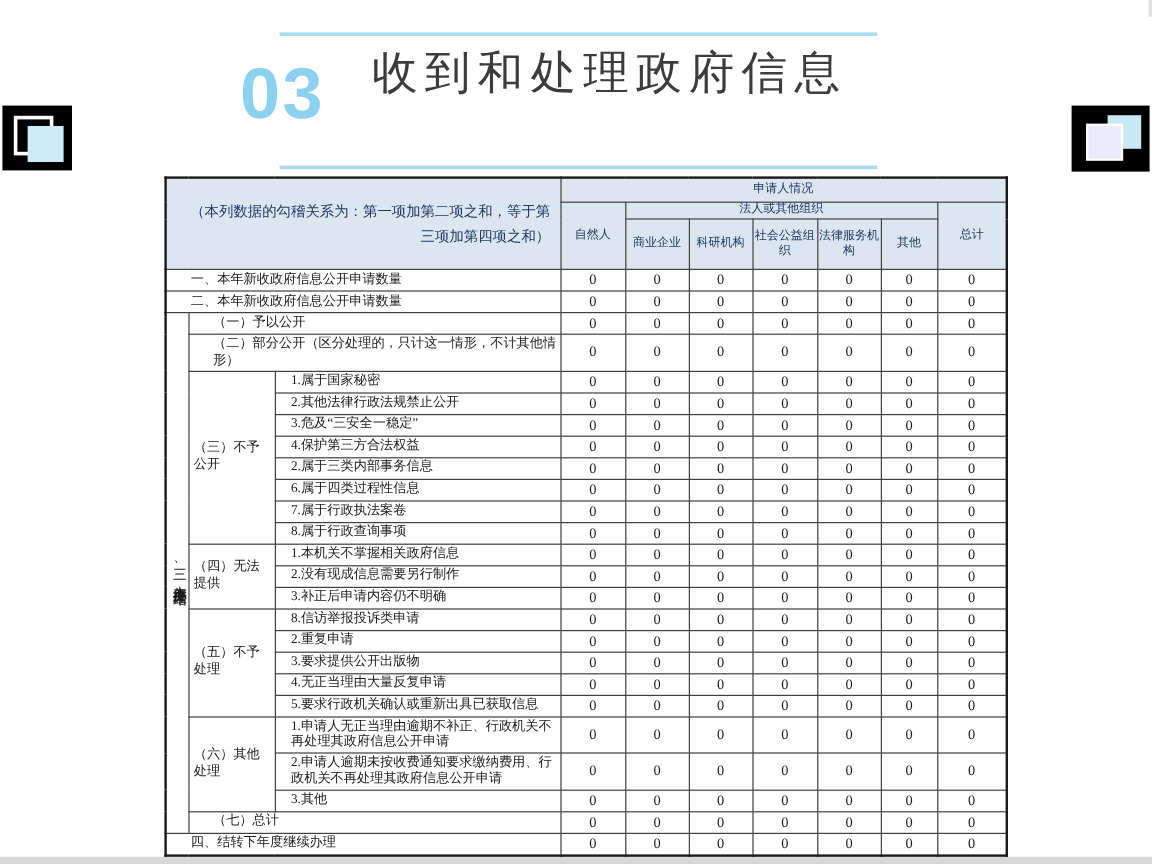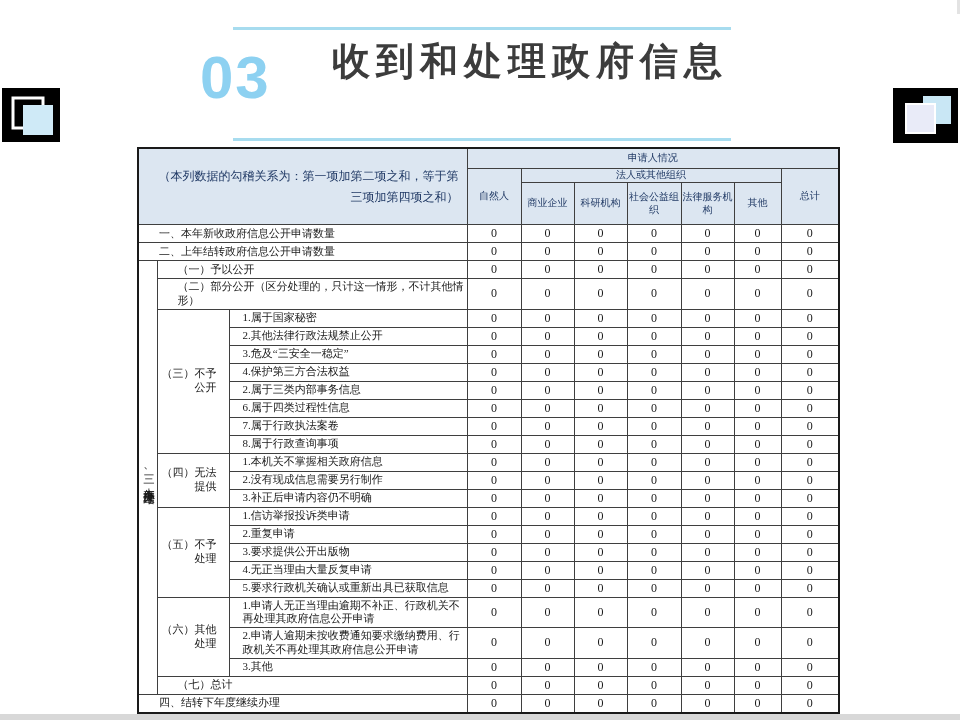--- a/index.html
+++ b/index.html
@@ -11,39 +11,39 @@
   .badge{position:absolute;background:var(--badge-bg);}
   .badge-left{left:2px;top:88px;width:58px;height:54px;}
   .badge-right{left:893px;top:88px;width:65px;height:55px;}
 
   .rule{position:absolute;height:3px;background:var(--rule);}
   .rule-top{left:233px;top:27px;width:498px;}
   .rule-bottom{left:233px;top:138px;width:498px;}
 
   .section-number{position:absolute;left:200px;top:48px;font-size:60px;font-weight:bold;
                   color:var(--accent);letter-spacing:2px;line-height:1;}
-  .title{position:absolute;left:332px;top:37px;font-size:38px;font-weight:bold;color:#3c3c3c;
+  .title{position:absolute;left:310px;top:37px;font-size:38px;font-weight:normal;color:#3c3c3c;
          letter-spacing:6px;line-height:49px;white-space:nowrap;}
 
   table.gov{position:absolute;left:137px;top:147px;width:701px;border-collapse:collapse;
             table-layout:fixed;font-family:"Liberation Serif","DejaVu Serif",serif;
             font-size:11px;color:#1a1a1a;}
   table.gov th,table.gov td{border:1px solid var(--border);}
   table.gov{border:2px solid #1a1a1a;}
   th.hdr{background:var(--header-bg);color:var(--header-text);font-weight:normal;
          font-size:10px;padding:0 1px;line-height:1.25;}
   th.note{background:var(--header-bg);color:var(--header-text);font-weight:normal;
           text-align:right;vertical-align:middle;font-size:12px;line-height:1.75;
           padding:2px 8px 2px 10px;}
   tr.hr1 th{height:19px;}
   tr.hr2 th{height:13px;}
   tr.hr3 th{height:41px;}
   td{height:15px;line-height:1.25;padding:1px 2px;vertical-align:middle;}
   td.lbl{text-align:left;padding-left:20px;}
-  td.sub{text-align:right;padding:1px 12px 1px 4px;}
+  td.sub{text-align:left;padding:1px 12px 1px 4px;}
   td.item{text-align:left;padding-left:13px;}
   td.val{text-align:center;font-size:12px;}
   td.vert{text-align:center;vertical-align:middle;padding:0;}
   td.vert span{writing-mode:vertical-rl;text-orientation:upright;letter-spacing:1px;
                line-height:19px;font-size:11.5px;}
 </style>
 </head>
 <body>
 
 <div class="slide">
@@ -108,21 +108,21 @@
           <td class="lbl" colspan="3">一、本年新收政府信息公开申请数量</td>
           <td class="val">0</td>
           <td class="val">0</td>
           <td class="val">0</td>
           <td class="val">0</td>
           <td class="val">0</td>
           <td class="val">0</td>
           <td class="val">0</td>
         </tr>
         <tr>
-          <td class="lbl" colspan="3">二、上年结转政府信息公开申请数量</td>
+          <td class="lbl" colspan="3">二、本年新收政府信息公开申请数量</td>
           <td class="val">0</td>
           <td class="val">0</td>
           <td class="val">0</td>
           <td class="val">0</td>
           <td class="val">0</td>
           <td class="val">0</td>
           <td class="val">0</td>
         </tr>
         <tr>
           <td class="vert" rowspan="22"><span>三、本年度办理结果</span></td>
@@ -252,21 +252,21 @@
           <td class="val">0</td>
           <td class="val">0</td>
           <td class="val">0</td>
           <td class="val">0</td>
           <td class="val">0</td>
           <td class="val">0</td>
           <td class="val">0</td>
         </tr>
         <tr>
           <td class="sub" rowspan="5">（五）不予处理</td>
-          <td class="item">1.信访举报投诉类申请</td>
+          <td class="item">8.信访举报投诉类申请</td>
           <td class="val">0</td>
           <td class="val">0</td>
           <td class="val">0</td>
           <td class="val">0</td>
           <td class="val">0</td>
           <td class="val">0</td>
           <td class="val">0</td>
         </tr>
         <tr>
           <td class="item">2.重复申请</td>

